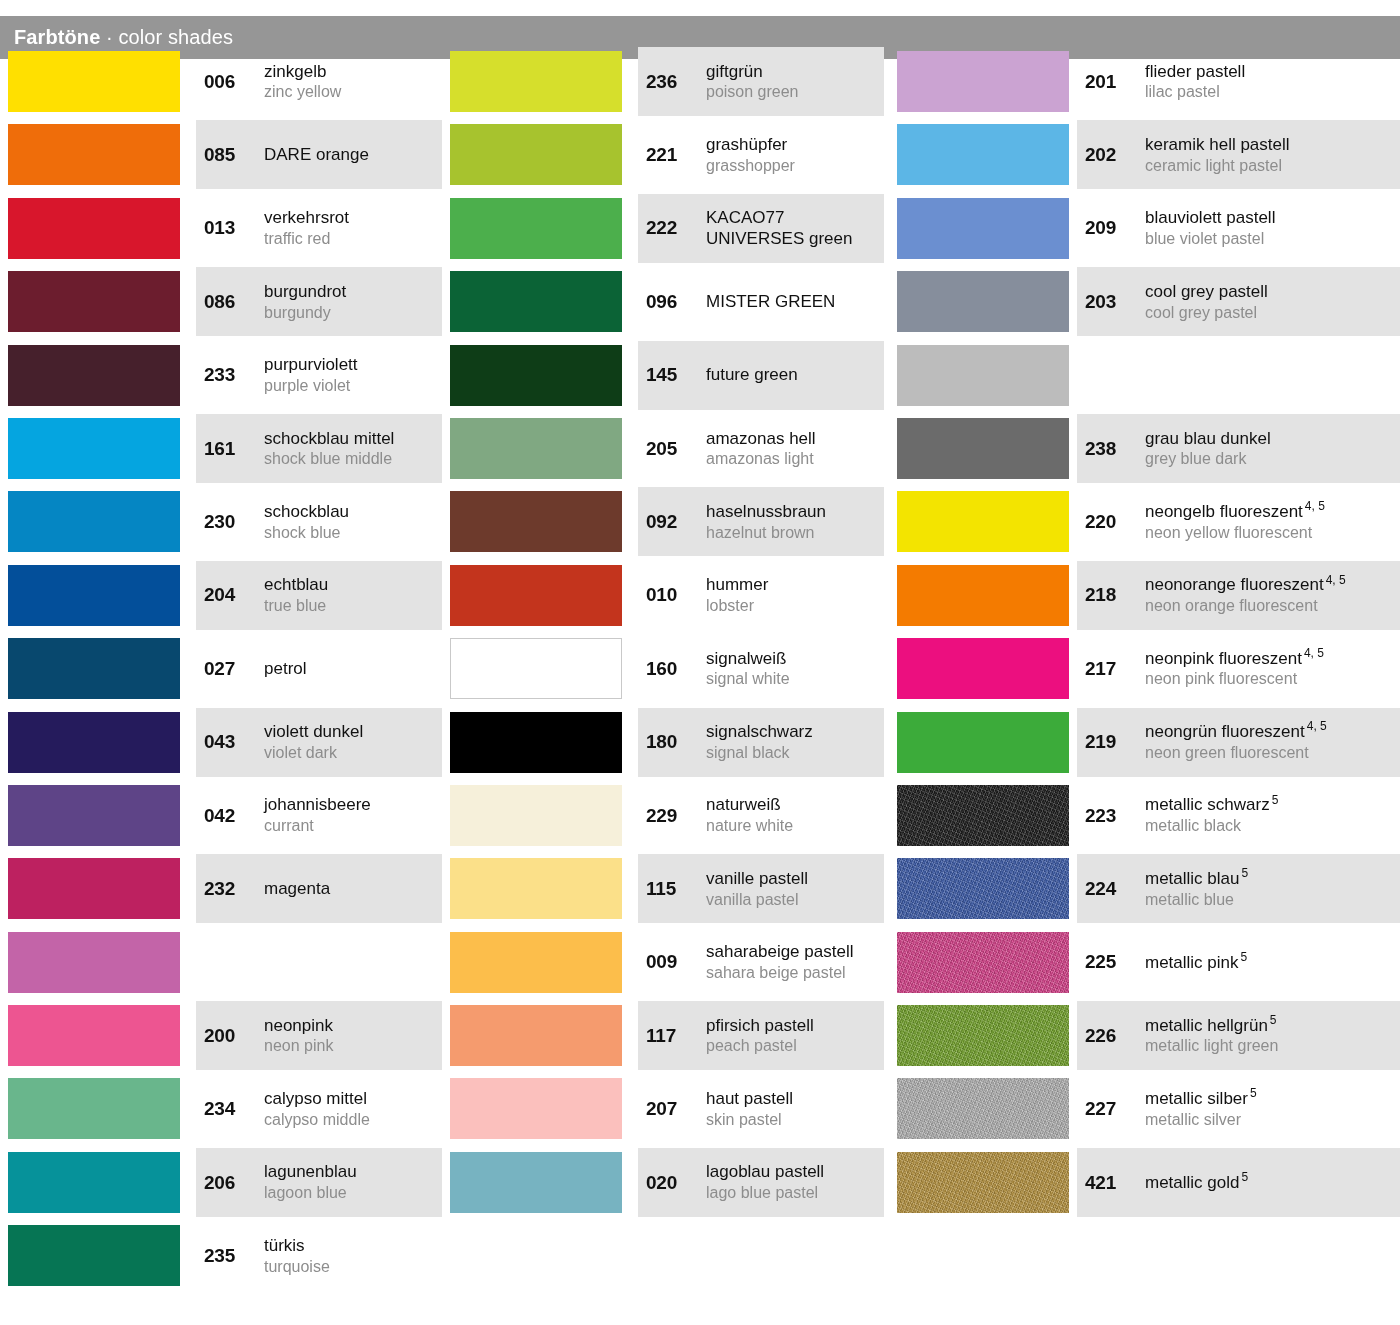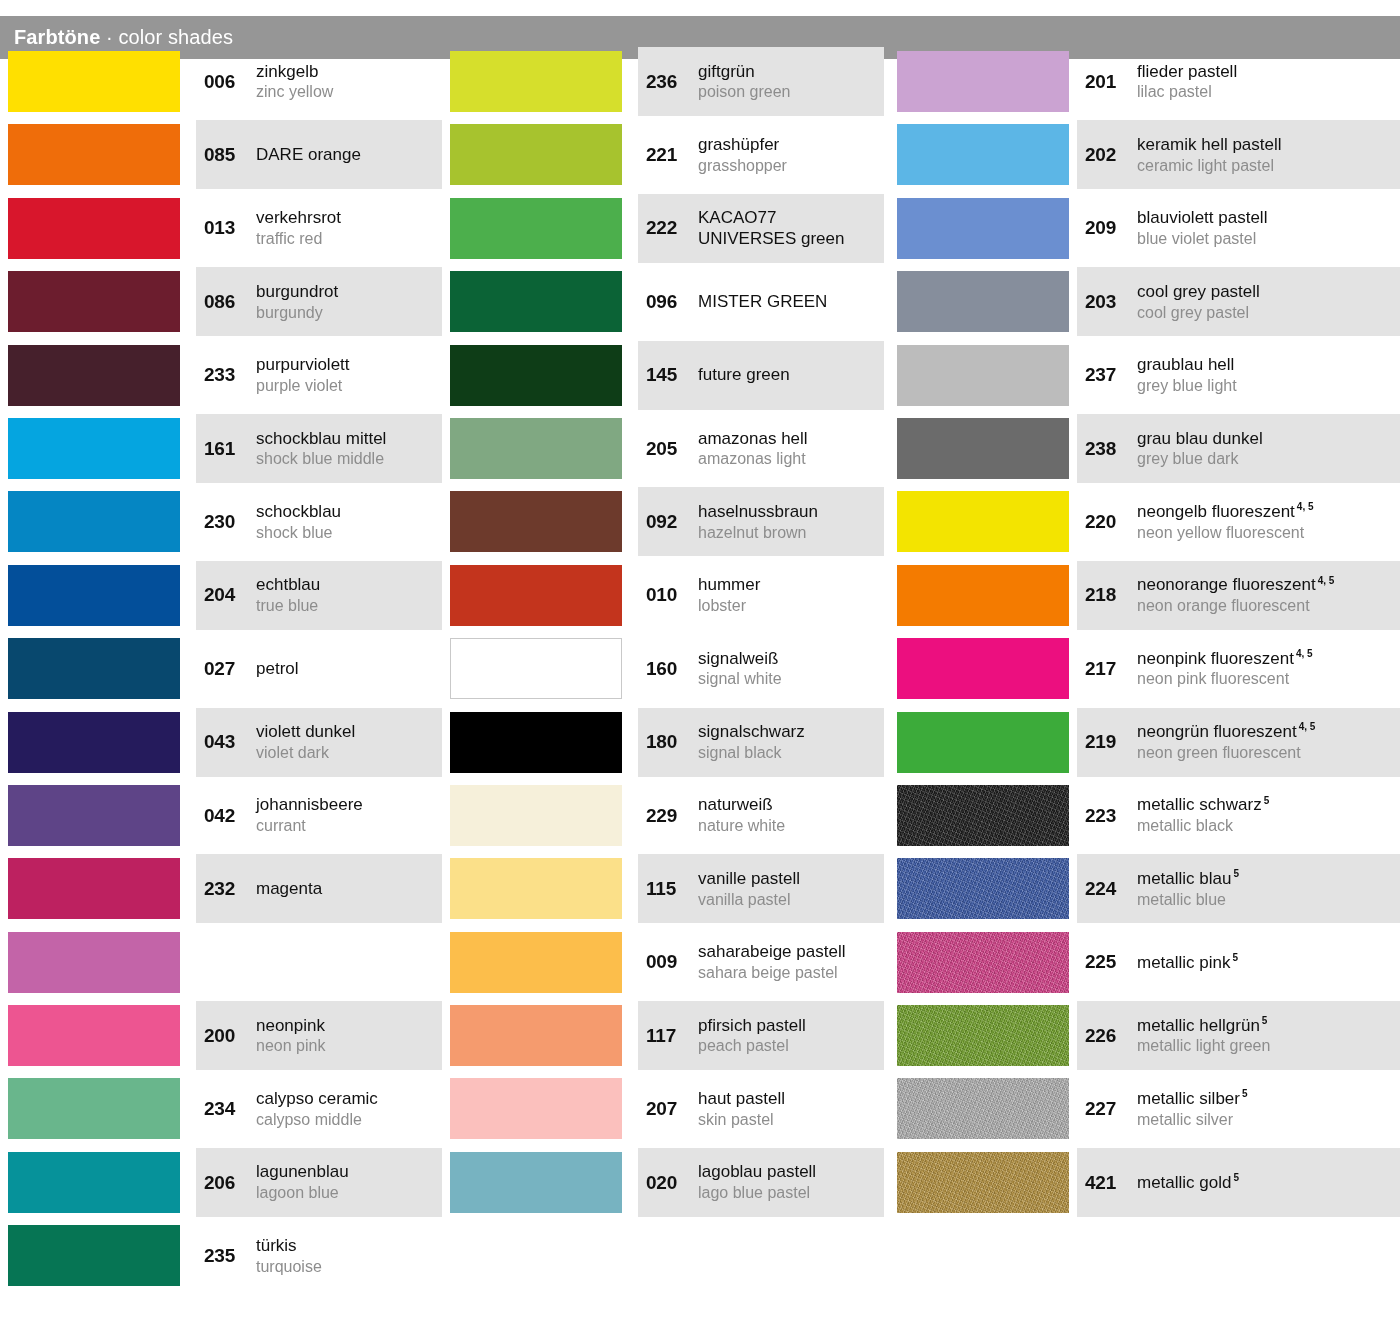--- a/index.html
+++ b/index.html
@@ -116,36 +116,37 @@
     flex: 0 0 auto;
     width: 52px;
     margin-left: 8px;
     font-size: 19px;
     font-weight: 700;
     color: #111111;
     letter-spacing: -0.2px;
   }
   .names {
     flex: 1 1 auto;
+    margin-left: 8px;
     line-height: 1.28;
     padding-right: 6px;
   }
   .name-de {
     font-size: 17px;
     color: #111111;
     white-space: nowrap;
   }
   .name-en {
     font-size: 16px;
     color: #8d8d8d;
     white-space: nowrap;
   }
   .name-de sup {
-    font-size: 10px;
-    font-weight: 700;
+    font-size: 12px;
+    font-weight: 400;
     vertical-align: super;
     line-height: 0;
     margin-left: 2px;
     color: #111111;
   }
   .single .name-de { }
 </style>
 </head>
 <body>
 
@@ -302,21 +303,21 @@
               <div class="name-en">neon pink</div>
             </div>
           </div>
         </div>
         <div class="row">
           <div class="row-bg"></div>
           <div class="swatch" style="background-color: rgb(105, 182, 140);"></div>
           <div class="info">
             <div class="code">234</div>
             <div class="names">
-              <div class="name-de">calypso ceramic</div>
+              <div class="name-de">calypso mittel</div>
               <div class="name-en">calypso middle</div>
             </div>
           </div>
         </div>
         <div class="row alt">
           <div class="row-bg"></div>
           <div class="swatch" style="background-color: rgb(6, 146, 154);"></div>
           <div class="info">
             <div class="code">206</div>
             <div class="names">
@@ -554,27 +555,20 @@
             <div class="code">203</div>
             <div class="names">
               <div class="name-de">cool grey pastell</div>
               <div class="name-en">cool grey pastel</div>
             </div>
           </div>
         </div>
         <div class="row">
           <div class="row-bg"></div>
           <div class="swatch" style="background-color: rgb(188, 188, 188);"></div>
-          <div class="info">
-            <div class="code">237</div>
-            <div class="names">
-              <div class="name-de">graublau hell</div>
-              <div class="name-en">grey blue light</div>
-            </div>
-          </div>
         </div>
         <div class="row alt">
           <div class="row-bg"></div>
           <div class="swatch" style="background-color: rgb(107, 107, 107);"></div>
           <div class="info">
             <div class="code">238</div>
             <div class="names">
               <div class="name-de">grau blau dunkel</div>
               <div class="name-en">grey blue dark</div>
             </div>

